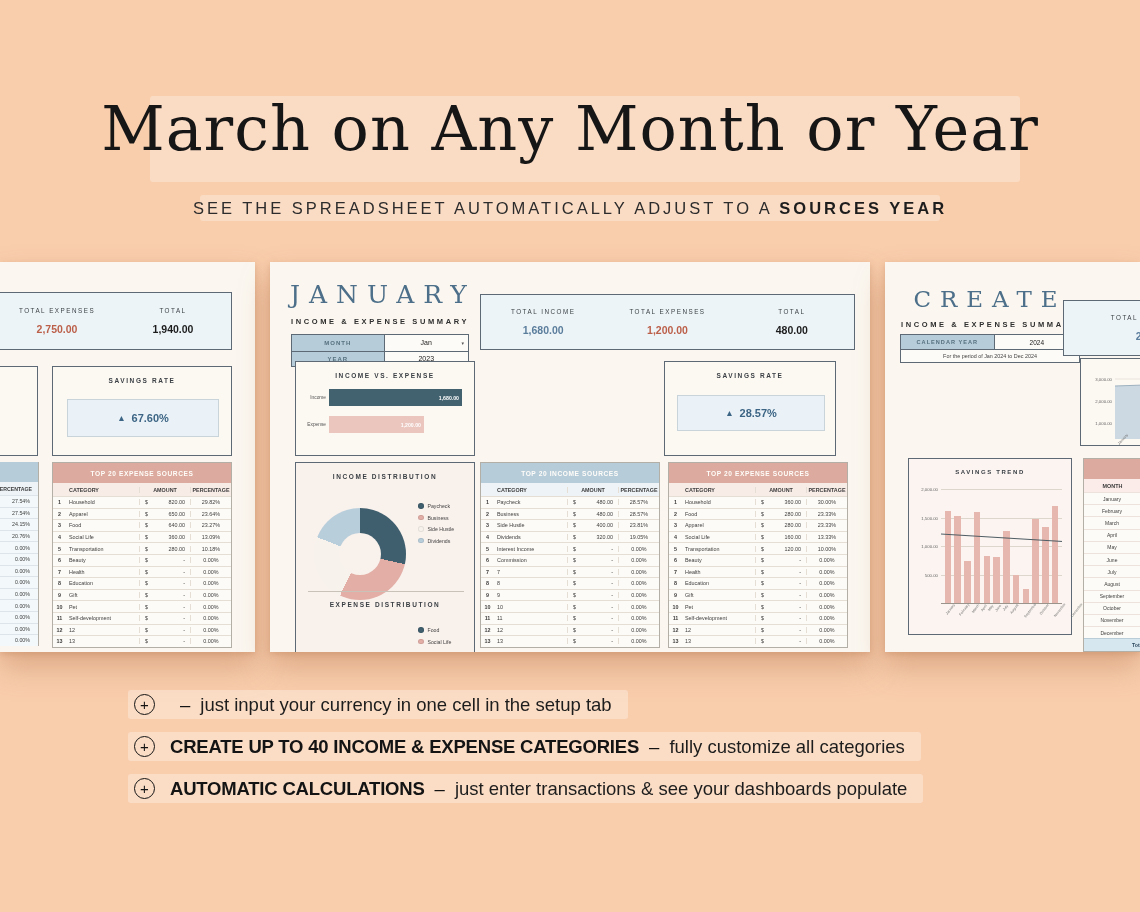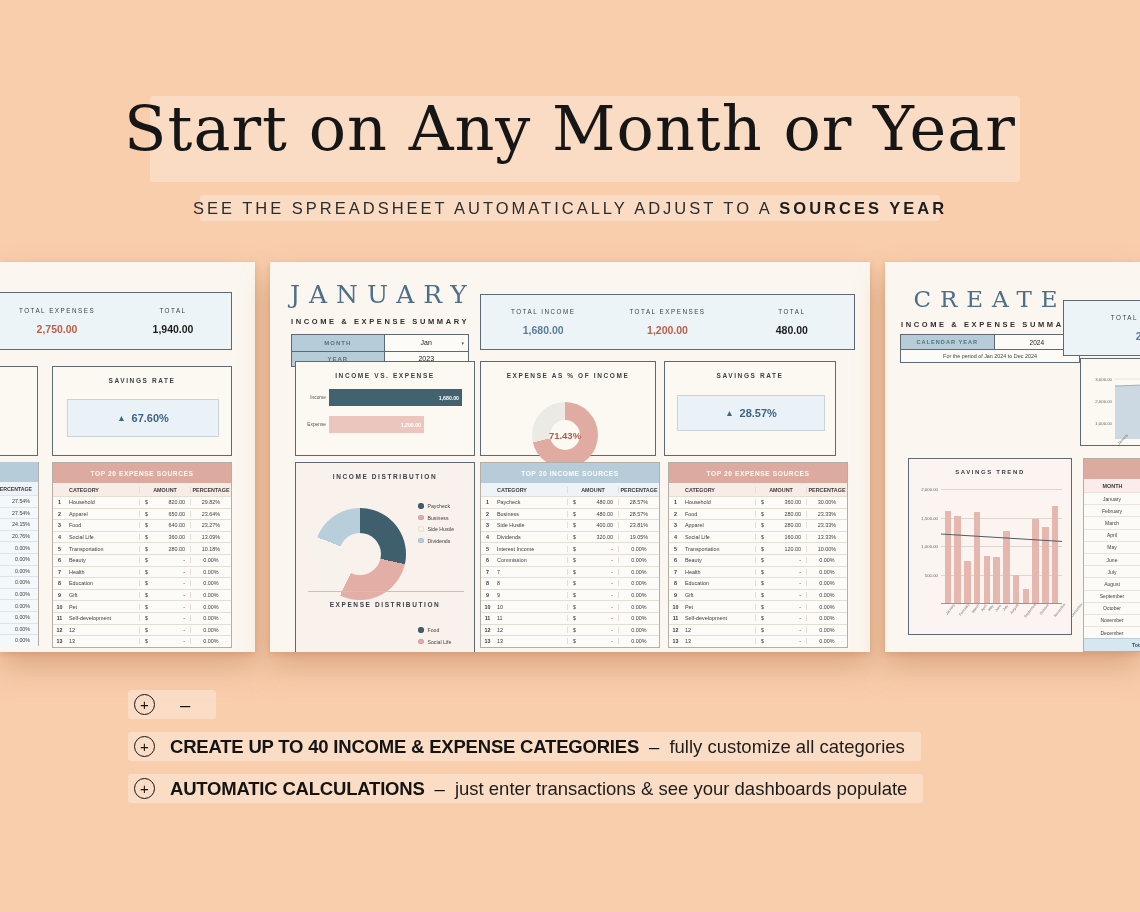--- a/index.html
+++ b/index.html
@@ -129,21 +129,21 @@
   .feat-sep { font-size:18.5px; color:#141414; margin:0 10px; }
   .feat-desc { font-size:18.5px; color:#1d1d1d; white-space:nowrap; }
 
   .divline { position:absolute; height:.7px; background:#c9c2b8; }
 </style>
 </head>
 <body>
 
 <div class="haze" style="left:150px;top:96px;width:870px;height:86px;"></div>
 <div class="haze" style="left:200px;top:195px;width:740px;height:26px;"></div>
-<h1 class="hero-title">Start on Any Month or Year</h1>
+<h1 class="hero-title">March on Any Month or Year</h1>
 <p class="hero-sub"><span>SEE THE SPREADSHEET AUTOMATICALLY ADJUST TO A </span><b>SOURCES YEAR</b></p>
 
 <section class="panel p-left">
   <div class="sumbox" style="left:-118px;top:30px;width:350px;height:58px;">
     <div class="sumcol"></div>
     <div class="sumcol">
       <div class="sumlab">TOTAL EXPENSES</div>
       <div class="sumval v-red">2,750.00</div>
     </div>
     <div class="sumcol">
@@ -362,26 +362,20 @@
         <span class="ive-lab">Expense</span>
         <div class="ive-track">
           <div class="ive-bar" style="background: rgb(234, 198, 191); width: 71.4%;">
             <span>1,200.00</span>
           </div>
         </div>
       </div>
       </div>
   </div>
 
-  <div class="box" style="left:210px;top:99px;width:176px;height:95px;">
-    <div class="box-title">EXPENSE AS % OF INCOME</div>
-    <div class="donut abs" style="left: 51px; top: 23px; width: 66px; height: 66px; --hole: #fcf8f2; background: conic-gradient(rgb(224, 171, 161) 0%, rgb(224, 171, 161) 71.43%, rgb(236, 234, 229) 71.43%, rgb(236, 234, 229) 100%);">
-      <div class="donut-val" style="font-size:9.5px;">71.43%</div>
-    </div>
-  </div>
 
   <div class="box" style="left:394px;top:99px;width:172px;height:95px;">
     <div class="box-title">SAVINGS RATE</div>
     <div class="sr-inner" style="left:12px;top:33px;width:148px;height:36px;font-size:11px;">
       <span style="margin-right:6px;font-size:8.5px;">▲</span>
       <span>28.57%</span>
     </div>
   </div>
 
   <div class="box" style="left:25px;top:200px;width:180px;height:210px;background:#f9f1ec;">
@@ -809,20 +803,21 @@
     <div class="mt-total">
       <span>Total</span>
     </div>
   </div>
 </section>
 
 <div class="features">
     <div class="feat-row">
     <span class="feat-icon">+</span>
     <span class="feat-sep">–</span>
+    <span class="feat-desc">just input your currency in one cell in the setup tab</span>
   </div>
     <div class="feat-row">
     <span class="feat-icon">+</span>
     <span class="feat-head">CREATE UP TO 40 INCOME &amp; EXPENSE CATEGORIES</span>
     <span class="feat-sep">–</span>
     <span class="feat-desc">fully customize all categories</span>
   </div>
     <div class="feat-row">
     <span class="feat-icon">+</span>
     <span class="feat-head">AUTOMATIC CALCULATIONS</span>

